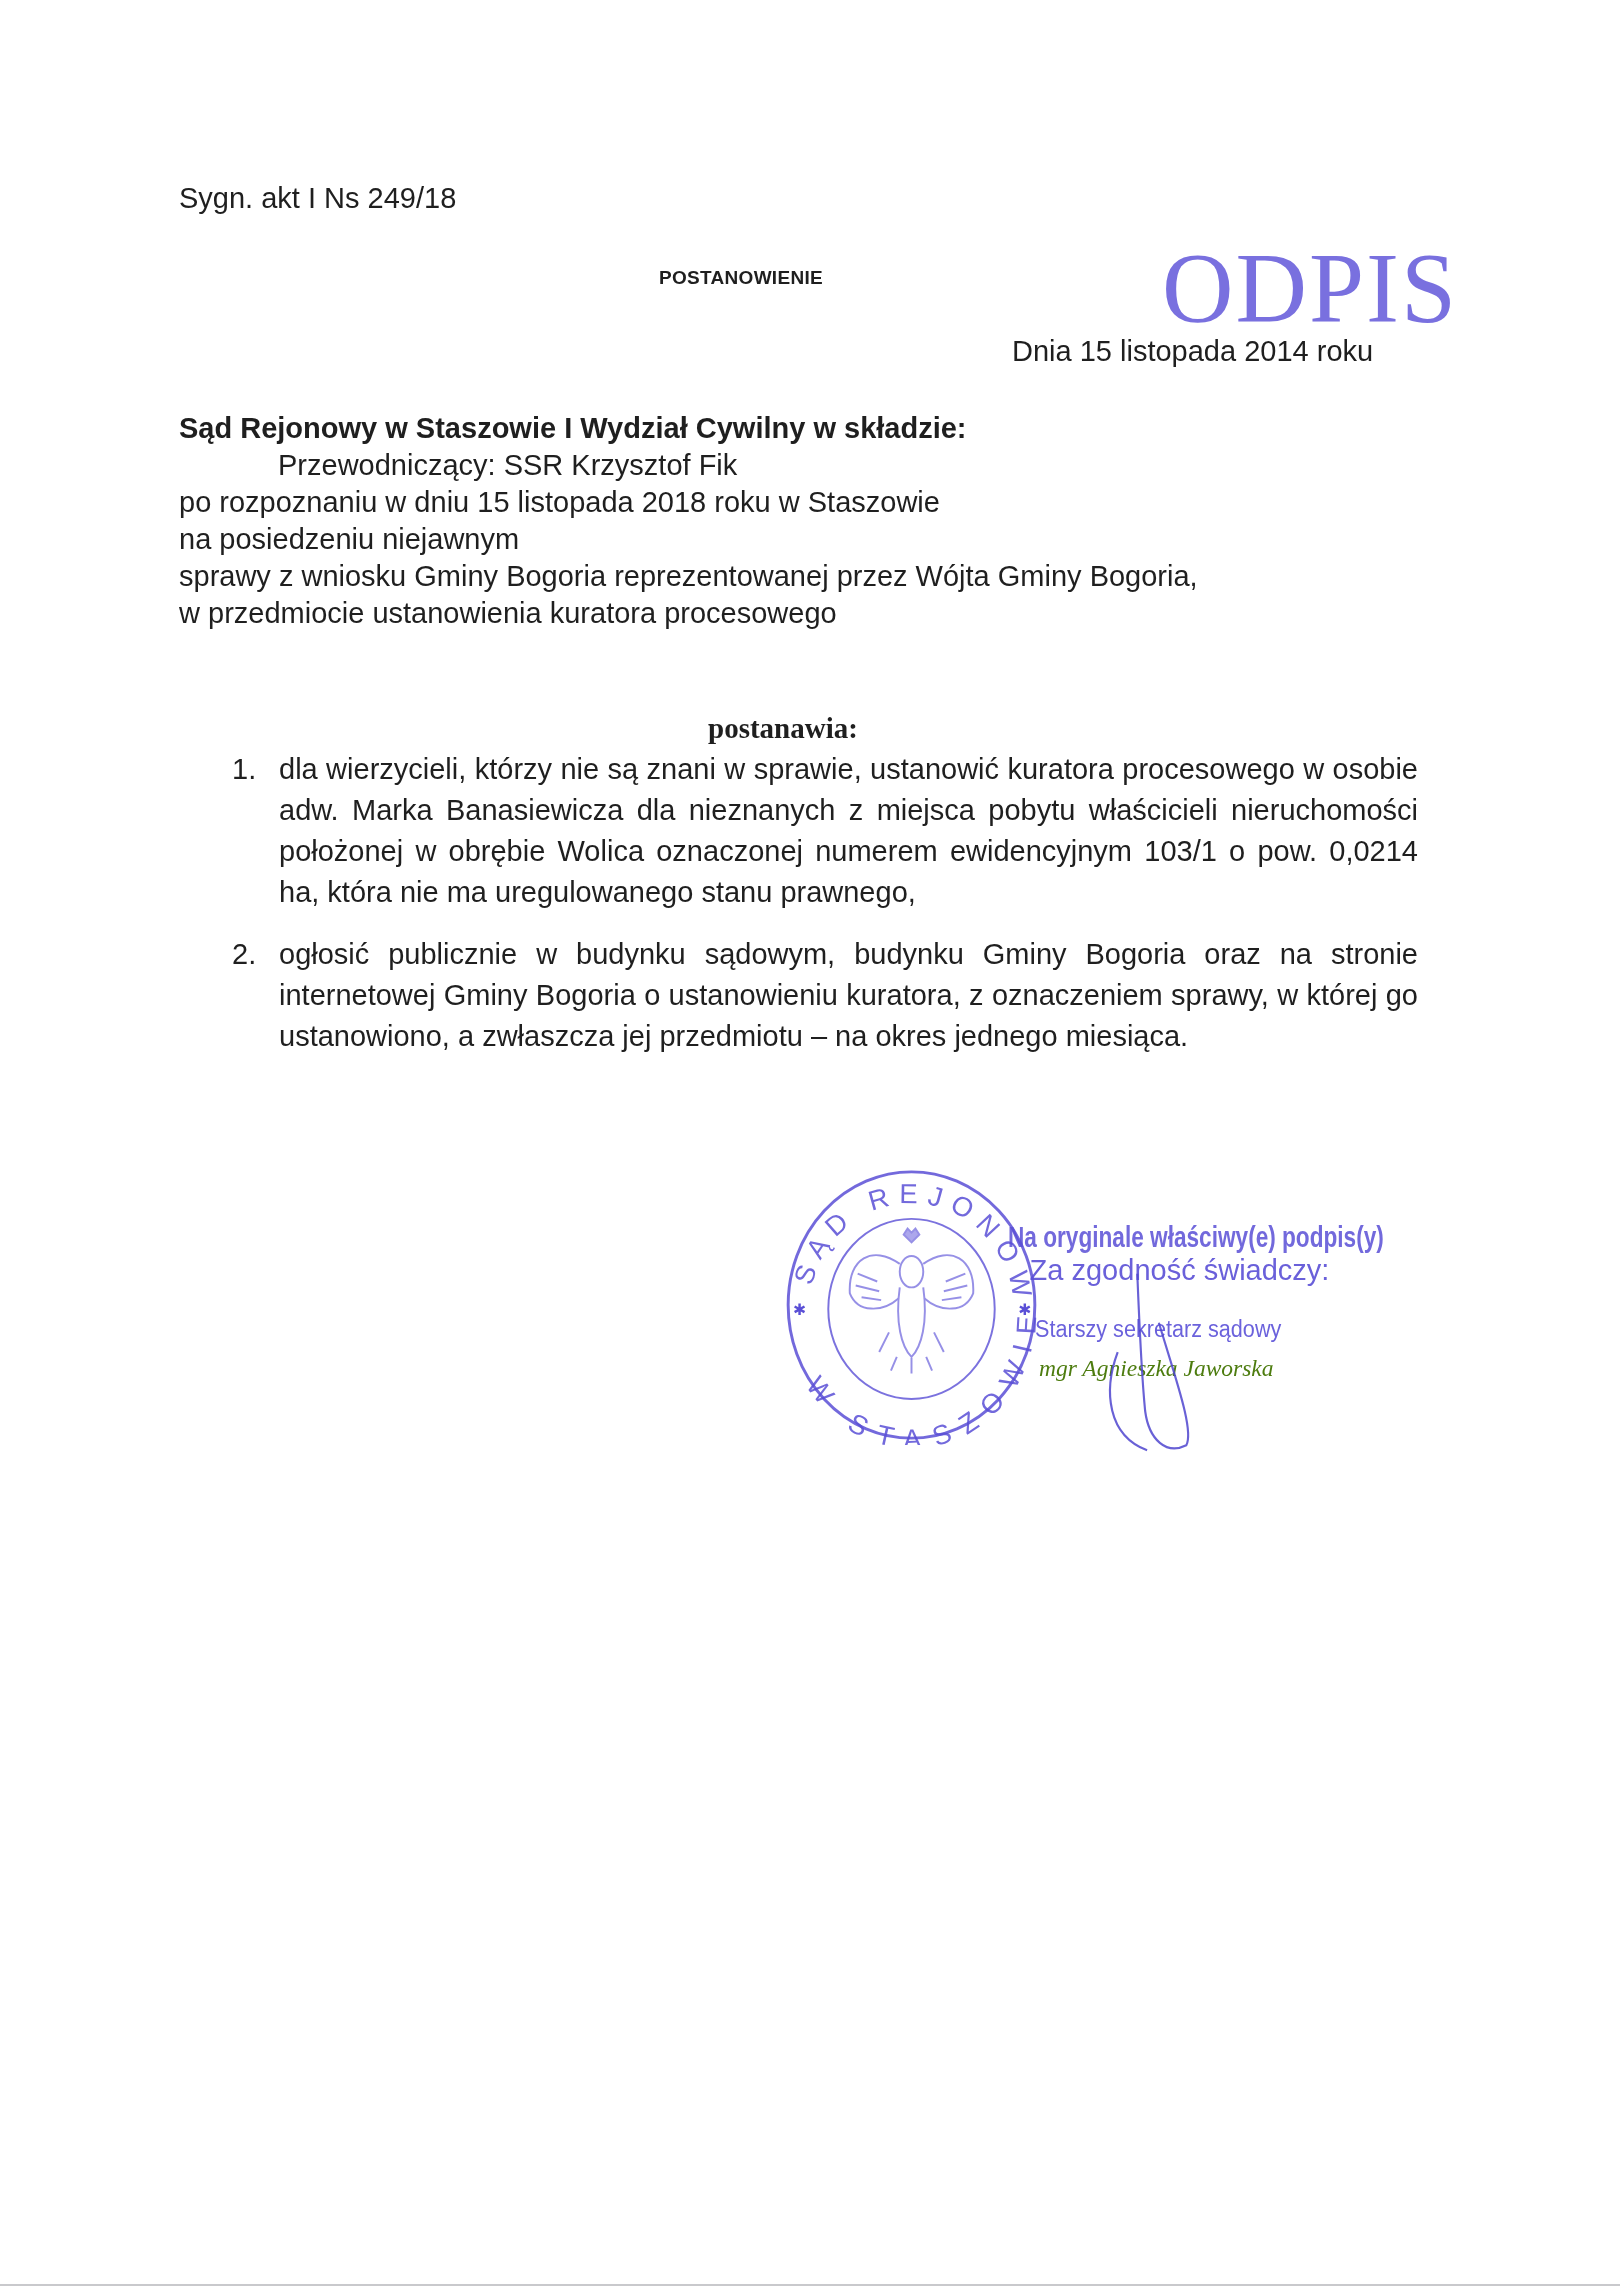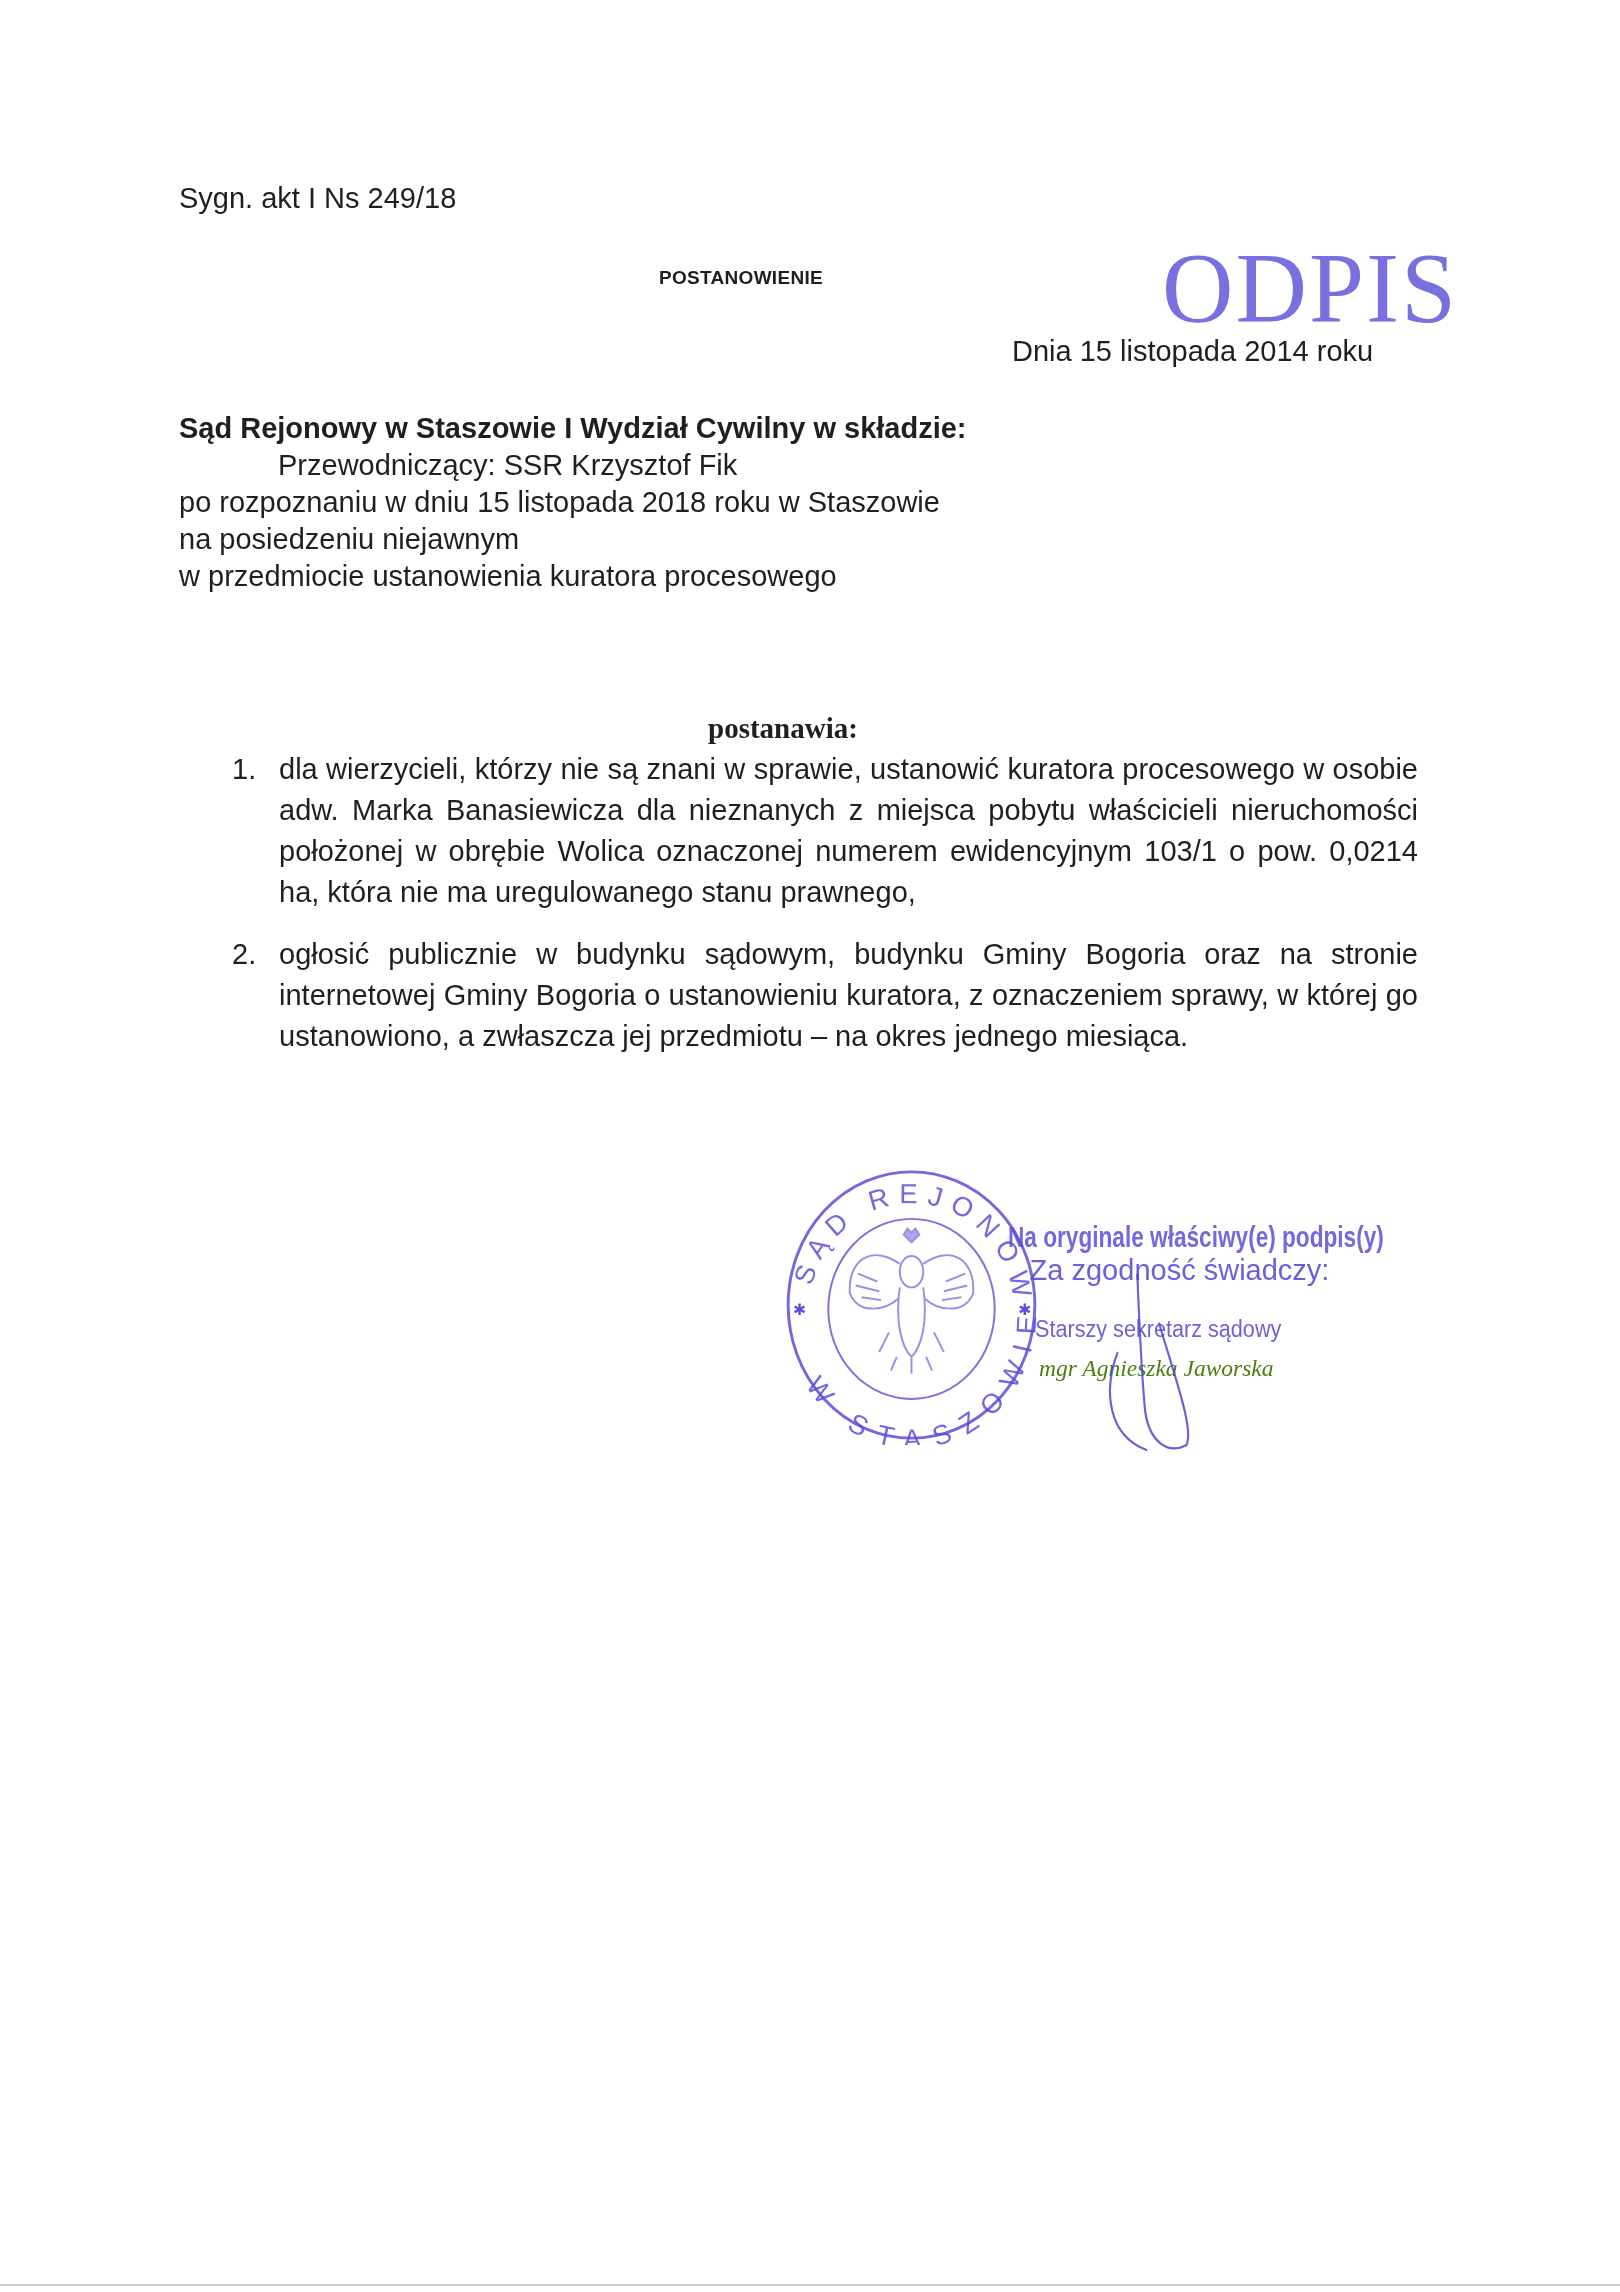--- a/index.html
+++ b/index.html
@@ -46,20 +46,21 @@
   <div class="abs case-number">Sygn. akt I Ns 249/18</div>
   <div class="abs doc-title">POSTANOWIENIE</div>
   <div class="abs copy-stamp">ODPIS</div>
   <div class="abs date-line">Dnia 15 listopada 2014 roku</div>
 
   <div class="court-block">
     <div class="court-name">Sąd Rejonowy w Staszowie I Wydział Cywilny w składzie:</div>
     <div class="indent">Przewodniczący: SSR Krzysztof Fik</div>
     <div>po rozpoznaniu w dniu 15 listopada 2018 roku w Staszowie</div>
     <div>na posiedzeniu niejawnym</div>
+    <div>sprawy z wniosku Gminy Bogoria reprezentowanej przez Wójta Gminy Bogoria,</div>
     <div>w przedmiocie ustanowienia kuratora procesowego</div>
   </div>
 
   <div class="abs decides">postanawia:</div>
 
   <div class="ruling-list">
     <div class="ruling-item">
       <span class="ruling-num">1.</span>
       <span class="ruling-text">dla wierzycieli, którzy nie są znani w sprawie, ustanowić kuratora procesowego w osobie adw. Marka Banasiewicza dla nieznanych z miejsca pobytu właścicieli nieruchomości położonej w obrębie Wolica oznaczonej numerem ewidencyjnym 103/1 o pow. 0,0214 ha,  która nie ma uregulowanego stanu prawnego,</span>
     </div>

